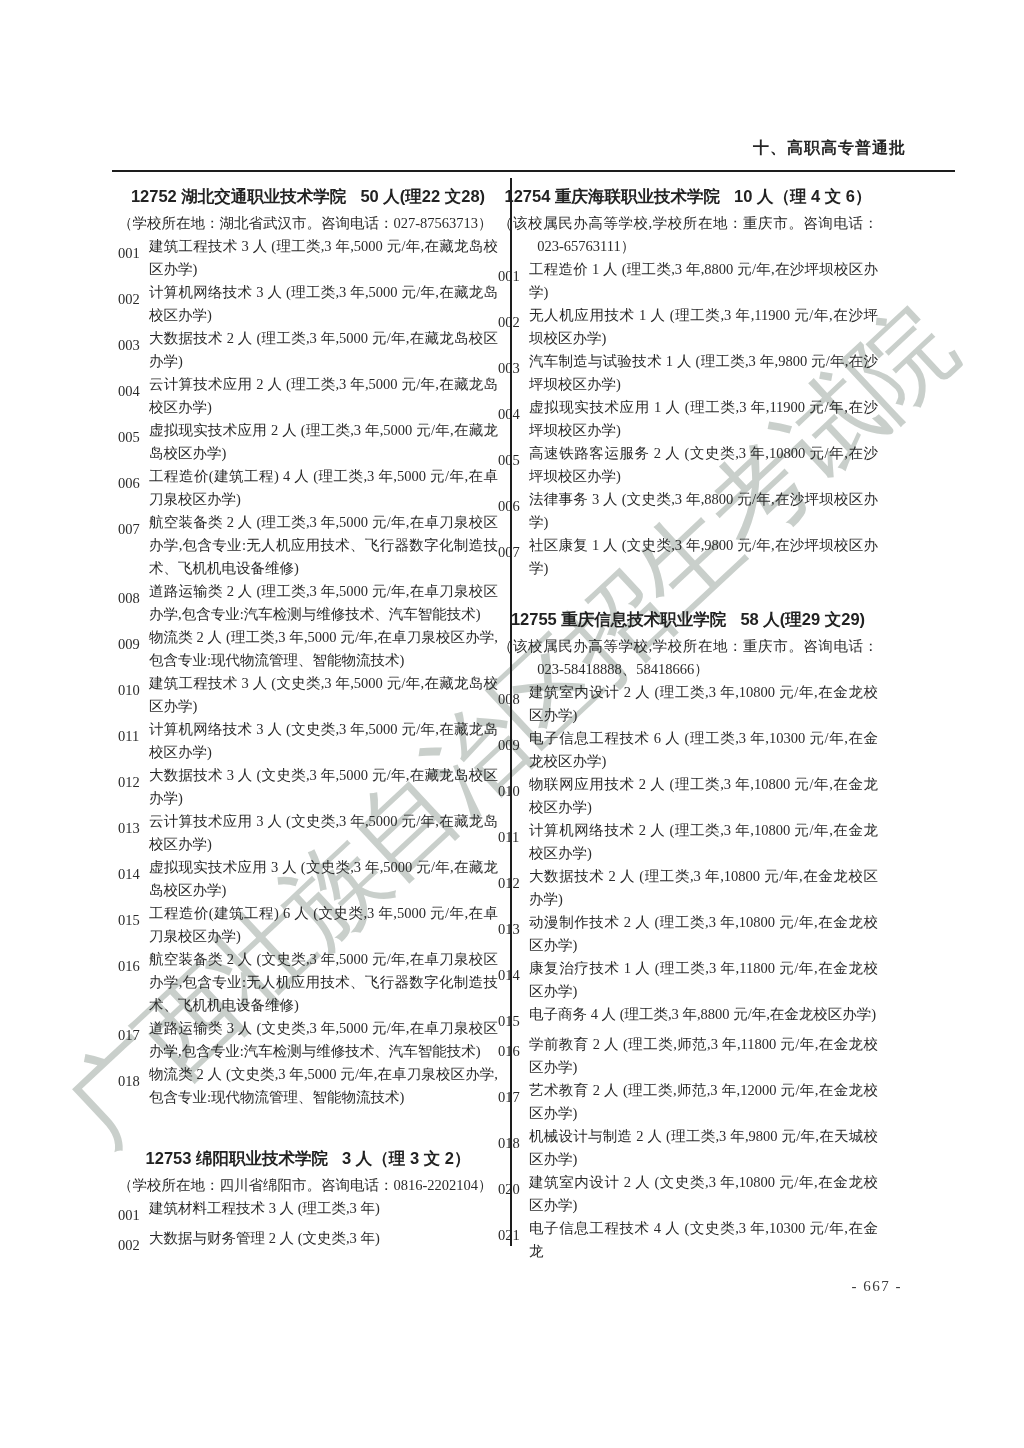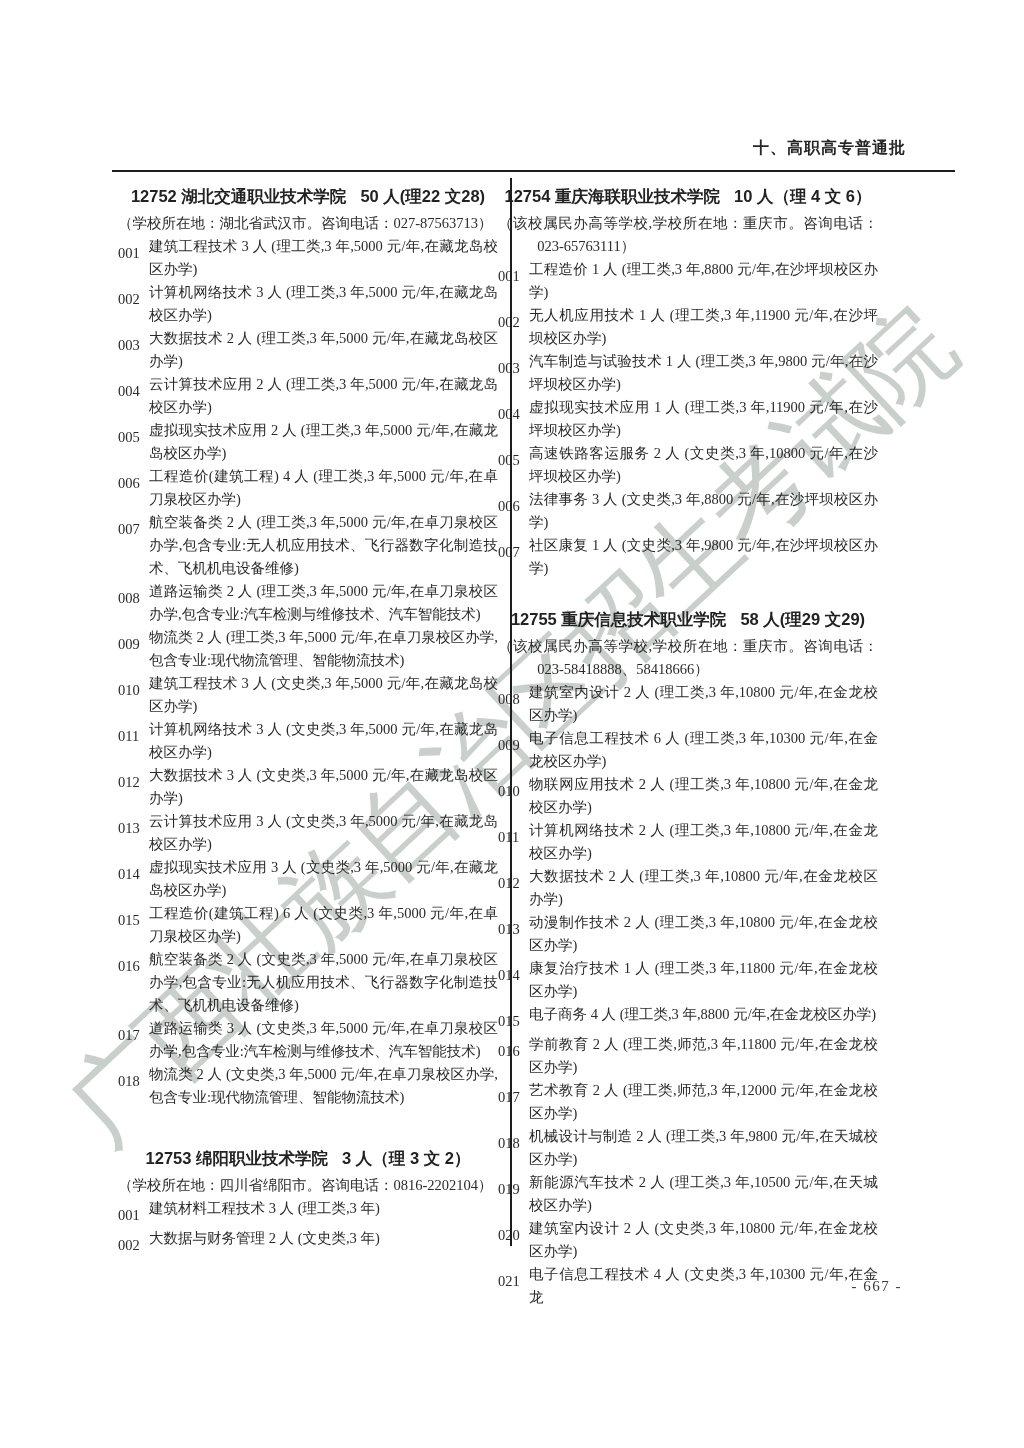--- a/index.html
+++ b/index.html
@@ -234,24 +234,20 @@
         </div>
         <div class="entry">
           <span class="ecode">017</span>
           <span class="etext">艺术教育 2 人 (理工类,师范,3 年,12000 元/年,在金龙校区办学)</span>
         </div>
         <div class="entry">
           <span class="ecode">018</span>
           <span class="etext">机械设计与制造 2 人 (理工类,3 年,9800 元/年,在天城校区办学)</span>
         </div>
         <div class="entry">
-          <span class="ecode">019</span>
-          <span class="etext">新能源汽车技术 2 人 (理工类,3 年,10500 元/年,在天城校区办学)</span>
-        </div>
-        <div class="entry">
           <span class="ecode">020</span>
           <span class="etext">建筑室内设计 2 人 (文史类,3 年,10800 元/年,在金龙校区办学)</span>
         </div>
         <div class="entry">
           <span class="ecode">021</span>
           <span class="etext">电子信息工程技术 4 人 (文史类,3 年,10300 元/年,在金龙</span>
         </div>
       </section>
     </div>
 </div>

